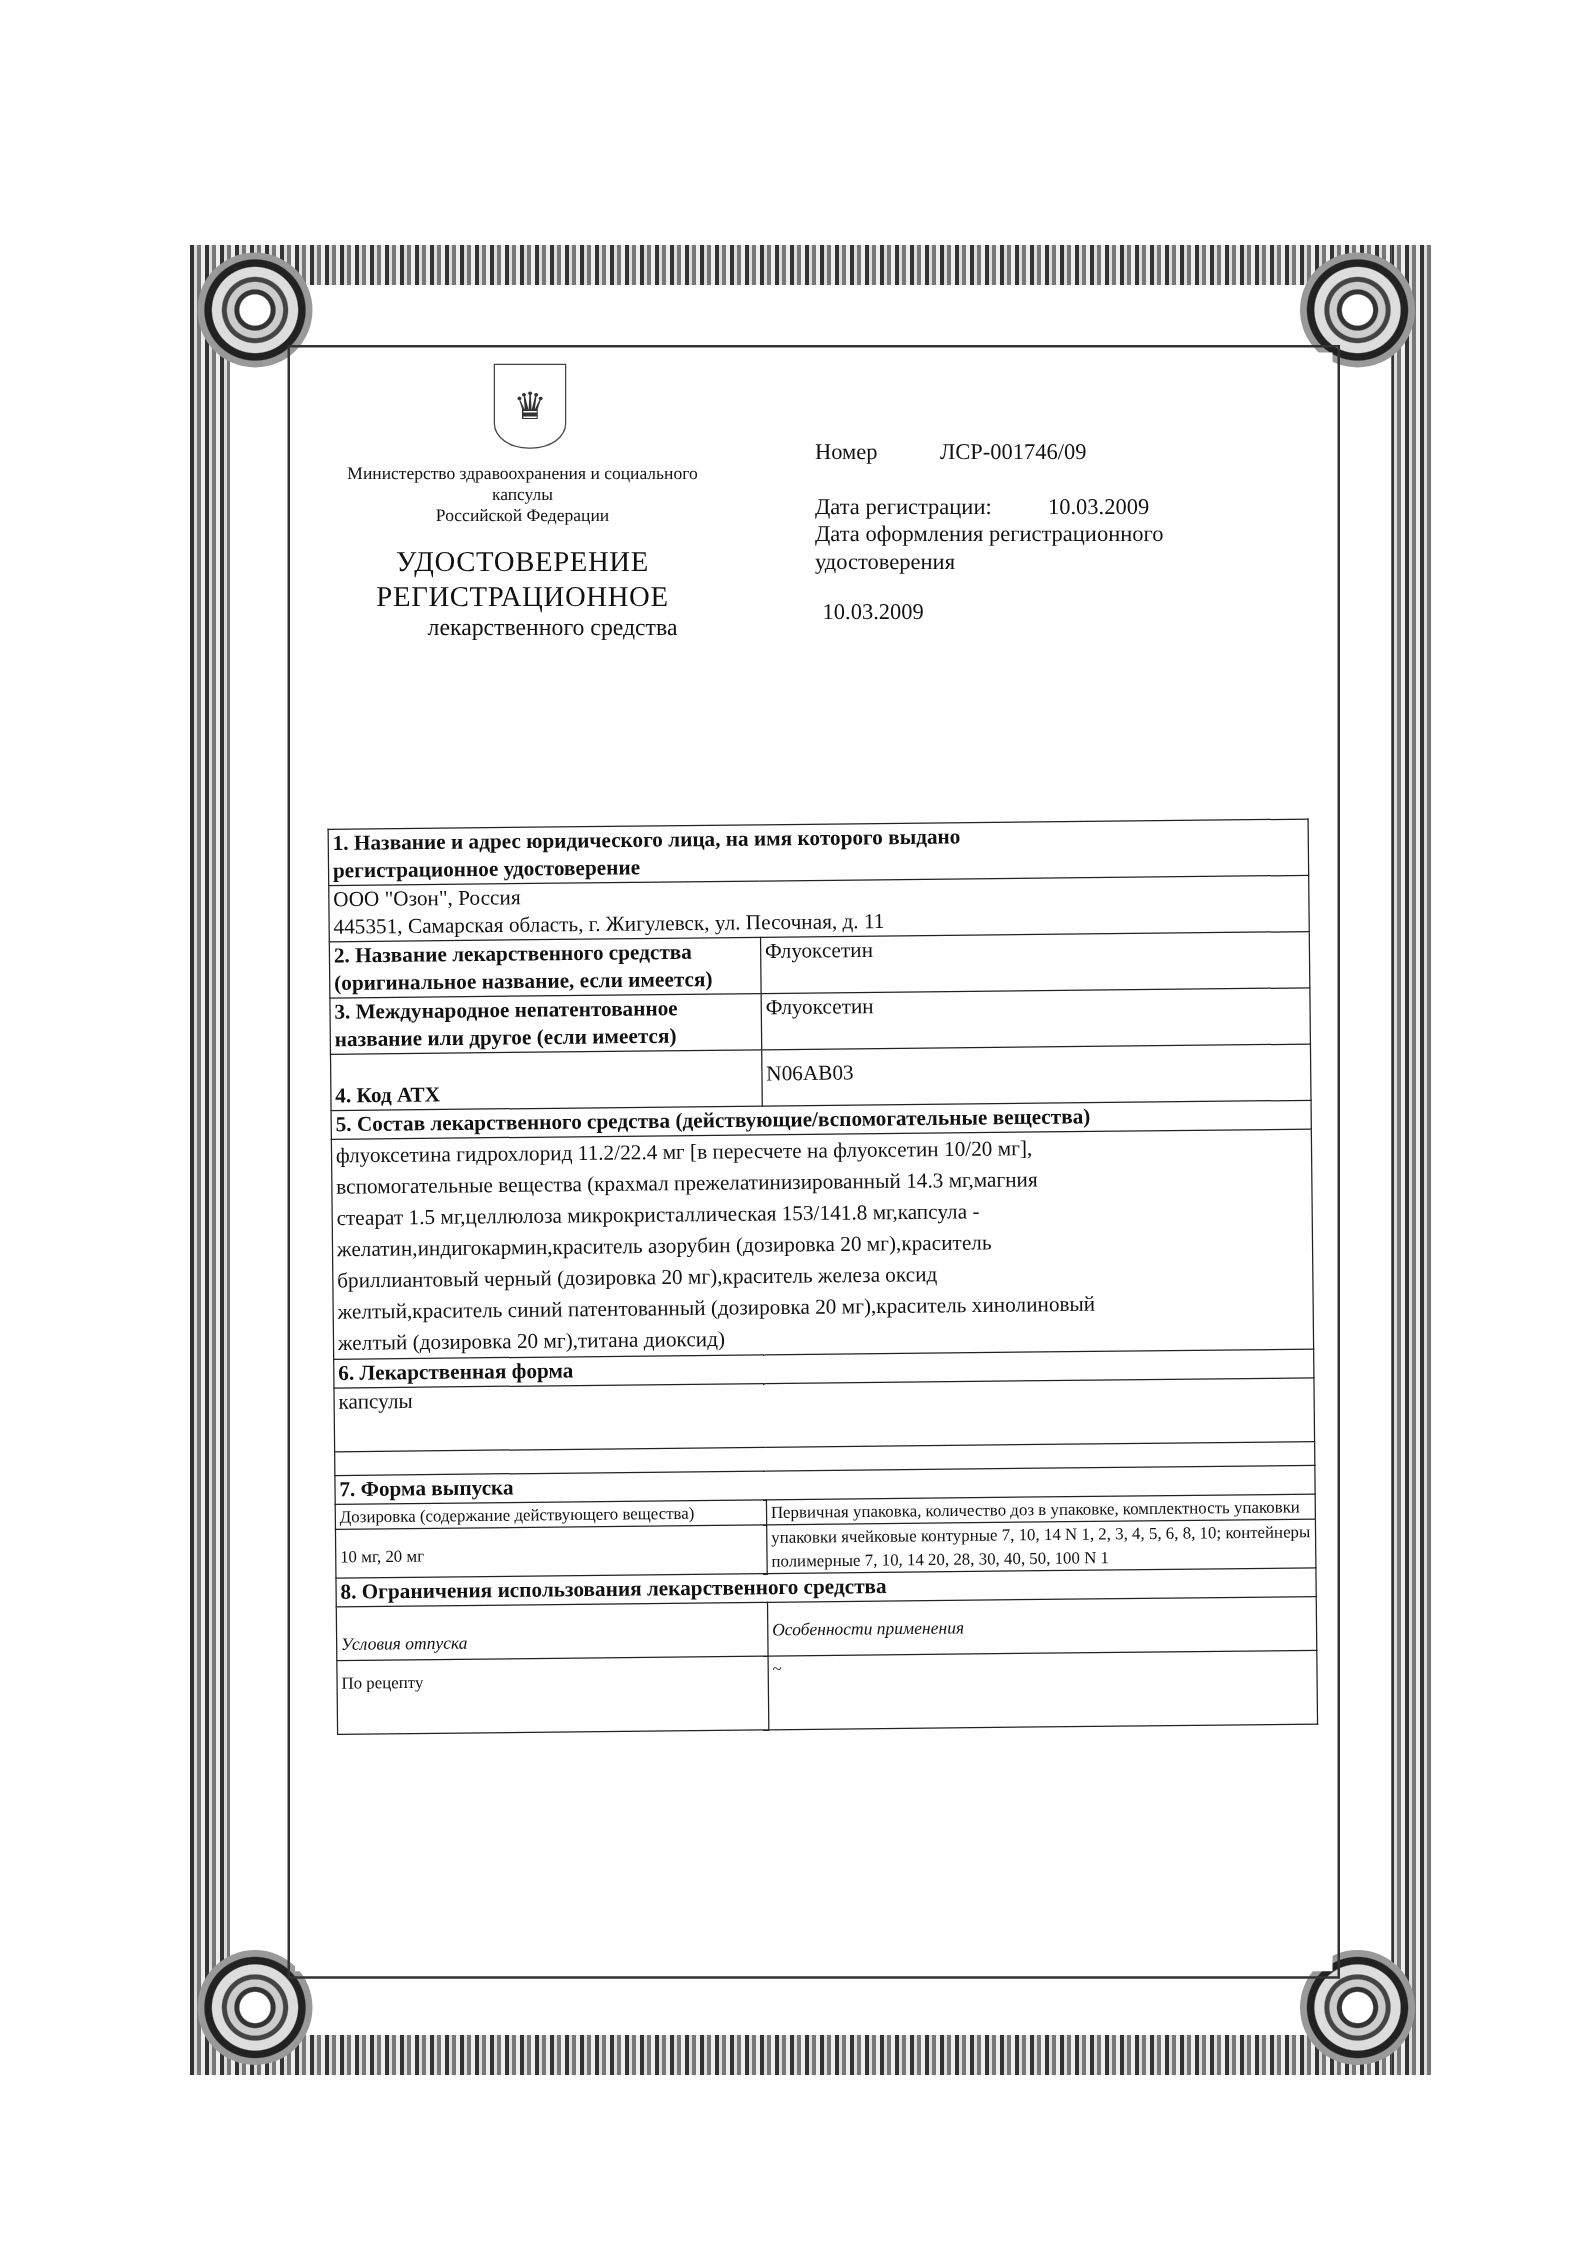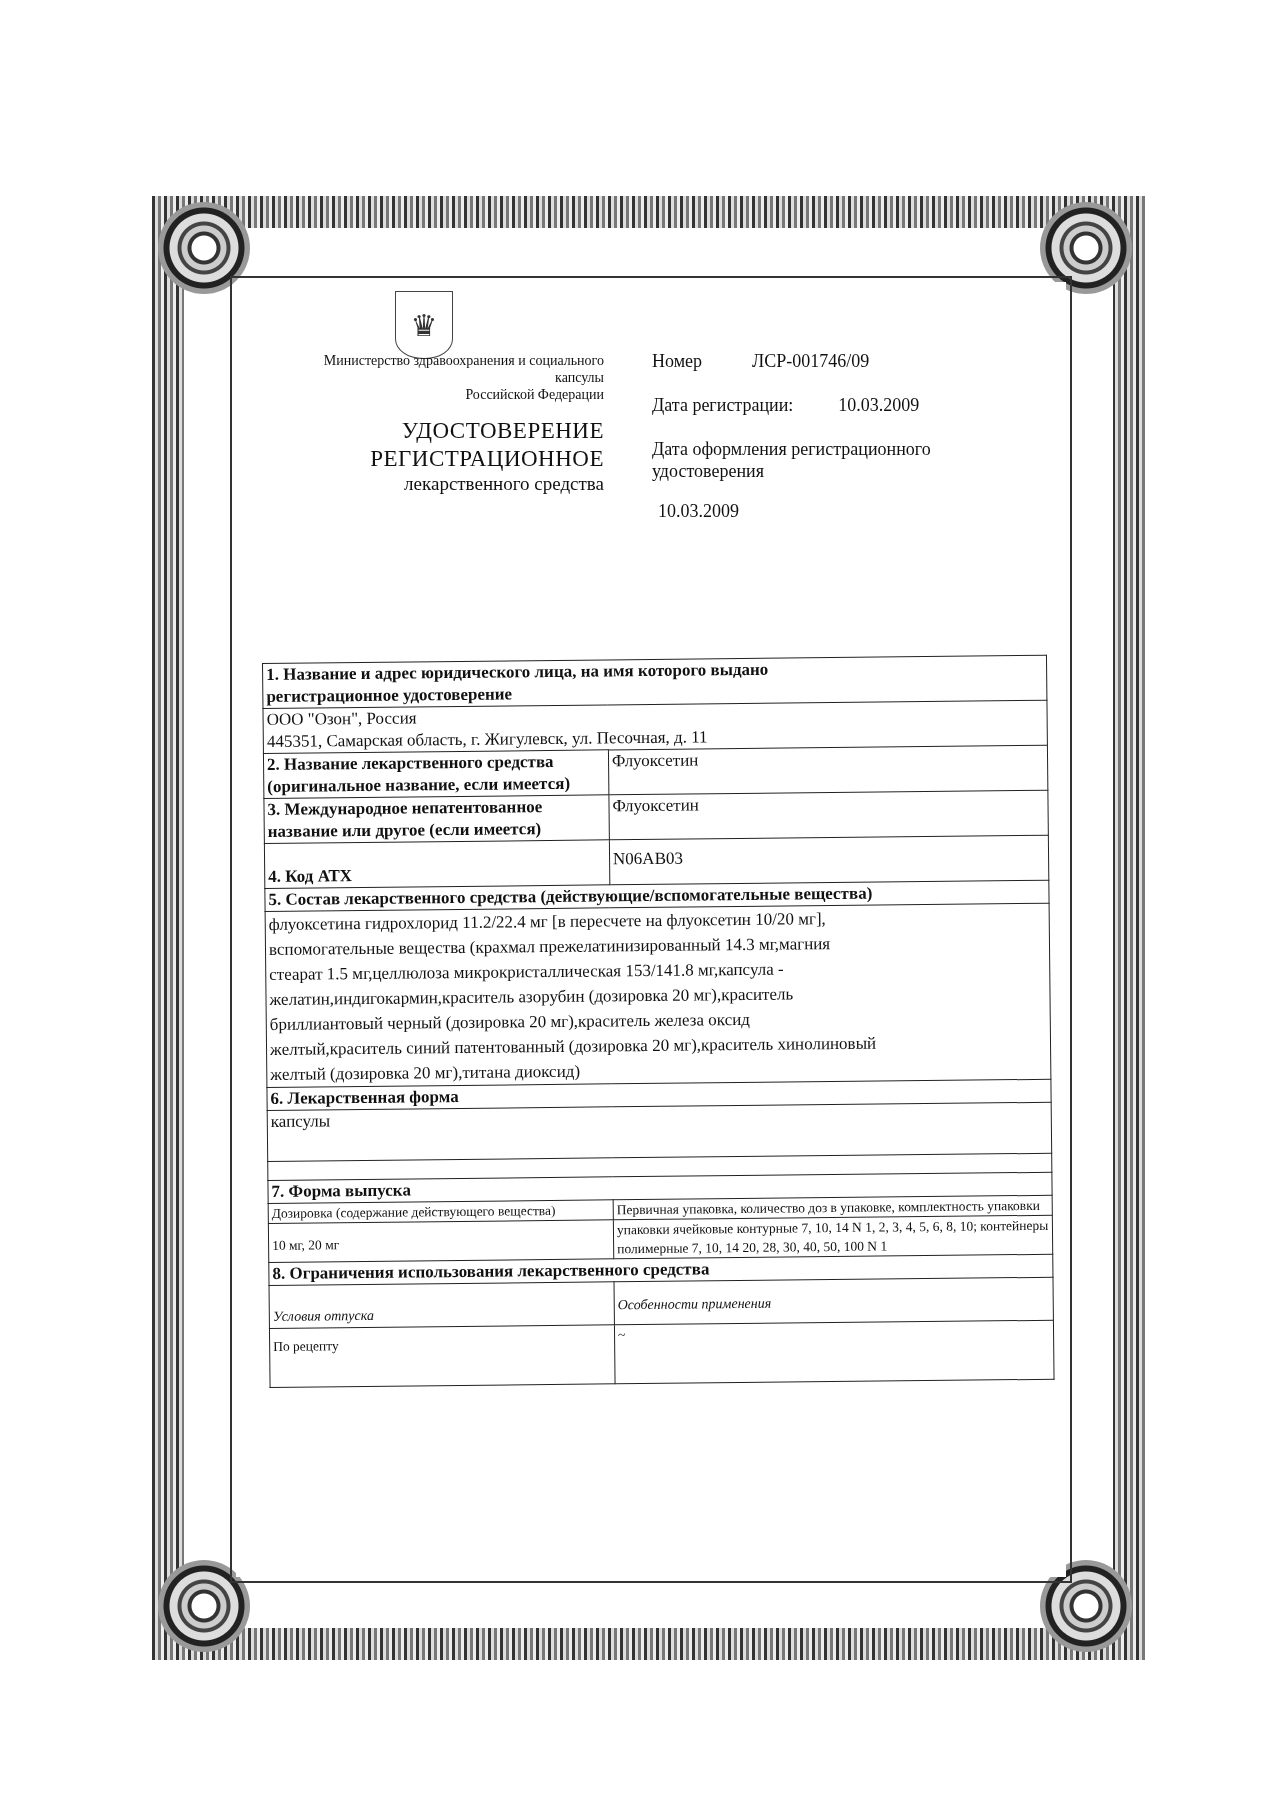--- a/index.html
+++ b/index.html
@@ -6,21 +6,21 @@
   body { width:1272px; height:1800px; position:relative; overflow:hidden; font-family:"Liberation Serif", serif; color:#111; }
   .frame-band { position:absolute; left:152px; top:196px; width:993px; height:1464px; box-sizing:border-box;
     border:32px solid #8c8c8c;
     border-image: repeating-linear-gradient(90deg,#333 0 3px,#ddd 3px 6px,#777 6px 9px,#eee 9px 12px) 32; }
   .inner { position:absolute; left:236px; top:282px; width:830px; height:1295px; background:#fff;
     outline:2px solid #333; outline-offset:4px; }
   .corner { position:absolute; width:92px; height:92px; border-radius:50%;
     background: radial-gradient(circle, #fff 0 12px, #333 13px 16px, #ccc 17px 22px, #444 23px 26px, #ddd 27px 34px, #222 35px 40px, #999 41px 46px);
     }
   .crest { position:absolute; left:395px; top:291px; width:56px; height:66px; border:1px solid #444; border-radius:0 0 28px 28px / 0 0 20px 20px; display:flex; align-items:center; justify-content:center; font-size:30px; color:#333; }
-  .left-head { position:absolute; left:232px; top:352px; width:372px; text-align:right; }
+  .left-head { position:absolute; left:232px; top:371px; width:372px; text-align:center; }
   .ministry { font-size:14px; line-height:17px; }
   .service { font-size:18px; line-height:22px; margin-top:10px; }
   .cert-title { font-size:23px; line-height:28px; margin-top:14px; letter-spacing:0.5px; }
   .cert-sub { font-size:19px; line-height:22px;margin-left:48px; }
   .right-head { position:absolute; left:652px; top:350px; width:360px; font-size:18px; line-height:22px; }
   .right-head .row { display:flex; }
   .num-val { margin-left:50px; }
   .reg-val { margin-left:45px; }
   table.main { position:absolute; left:262px; top:663px; width:785px; border-collapse:collapse; transform:rotate(-0.6deg); transform-origin:left top; }
   table.main td { border:1.5px solid #222; font-size:17px; line-height:22px; padding:0 3px; vertical-align:top; font-family:"Liberation Serif", serif; }
@@ -56,21 +56,21 @@
 
 <div class="right-head">
   <div class="row">
     <span>Номер</span>
     <span class="num-val">ЛСР-001746/09</span>
   </div>
   <div class="row" style="margin-top:22px;">
     <span>Дата регистрации:</span>
     <span class="reg-val">10.03.2009</span>
   </div>
-  <div style="margin-top:22px;">
+  <div style="">
     <div>Дата оформления регистрационного</div>
     <div>удостоверения</div>
   </div>
   <div style="margin-top:18px;margin-left:6px;">10.03.2009</div>
 </div>
 
 <table class="main">
   <tbody>
       <tr>
     <td colspan="2" class="b">

